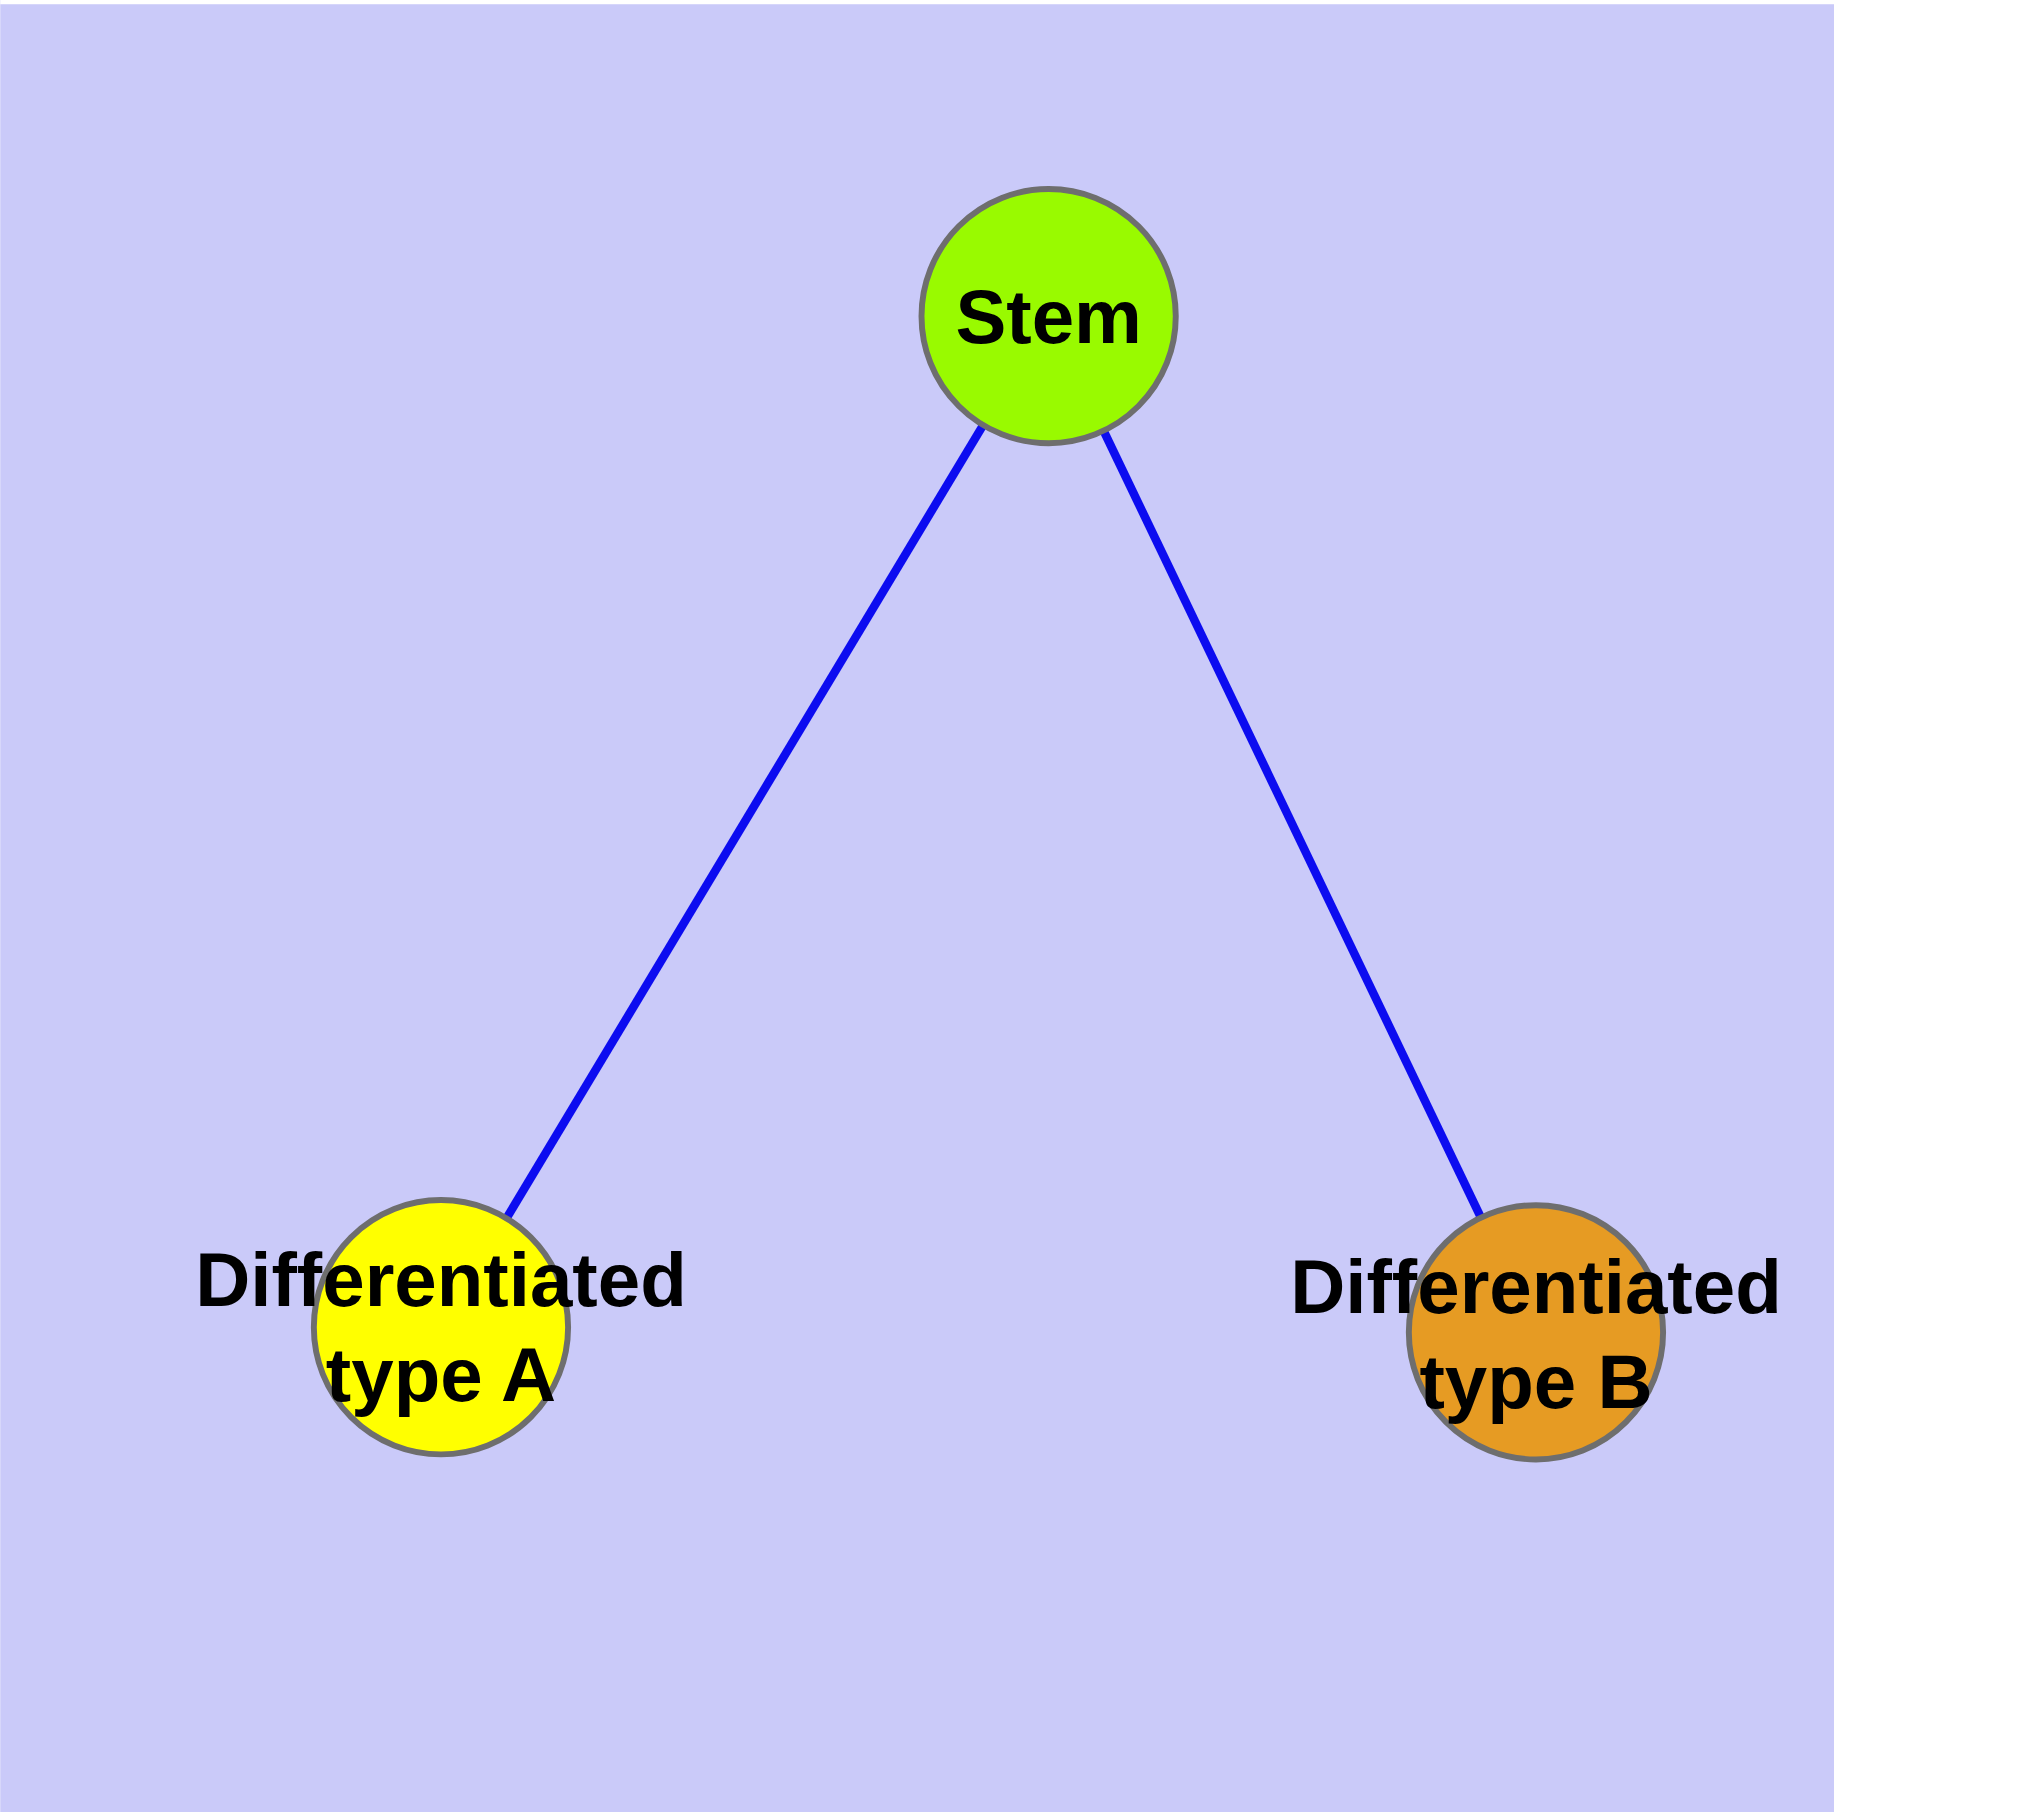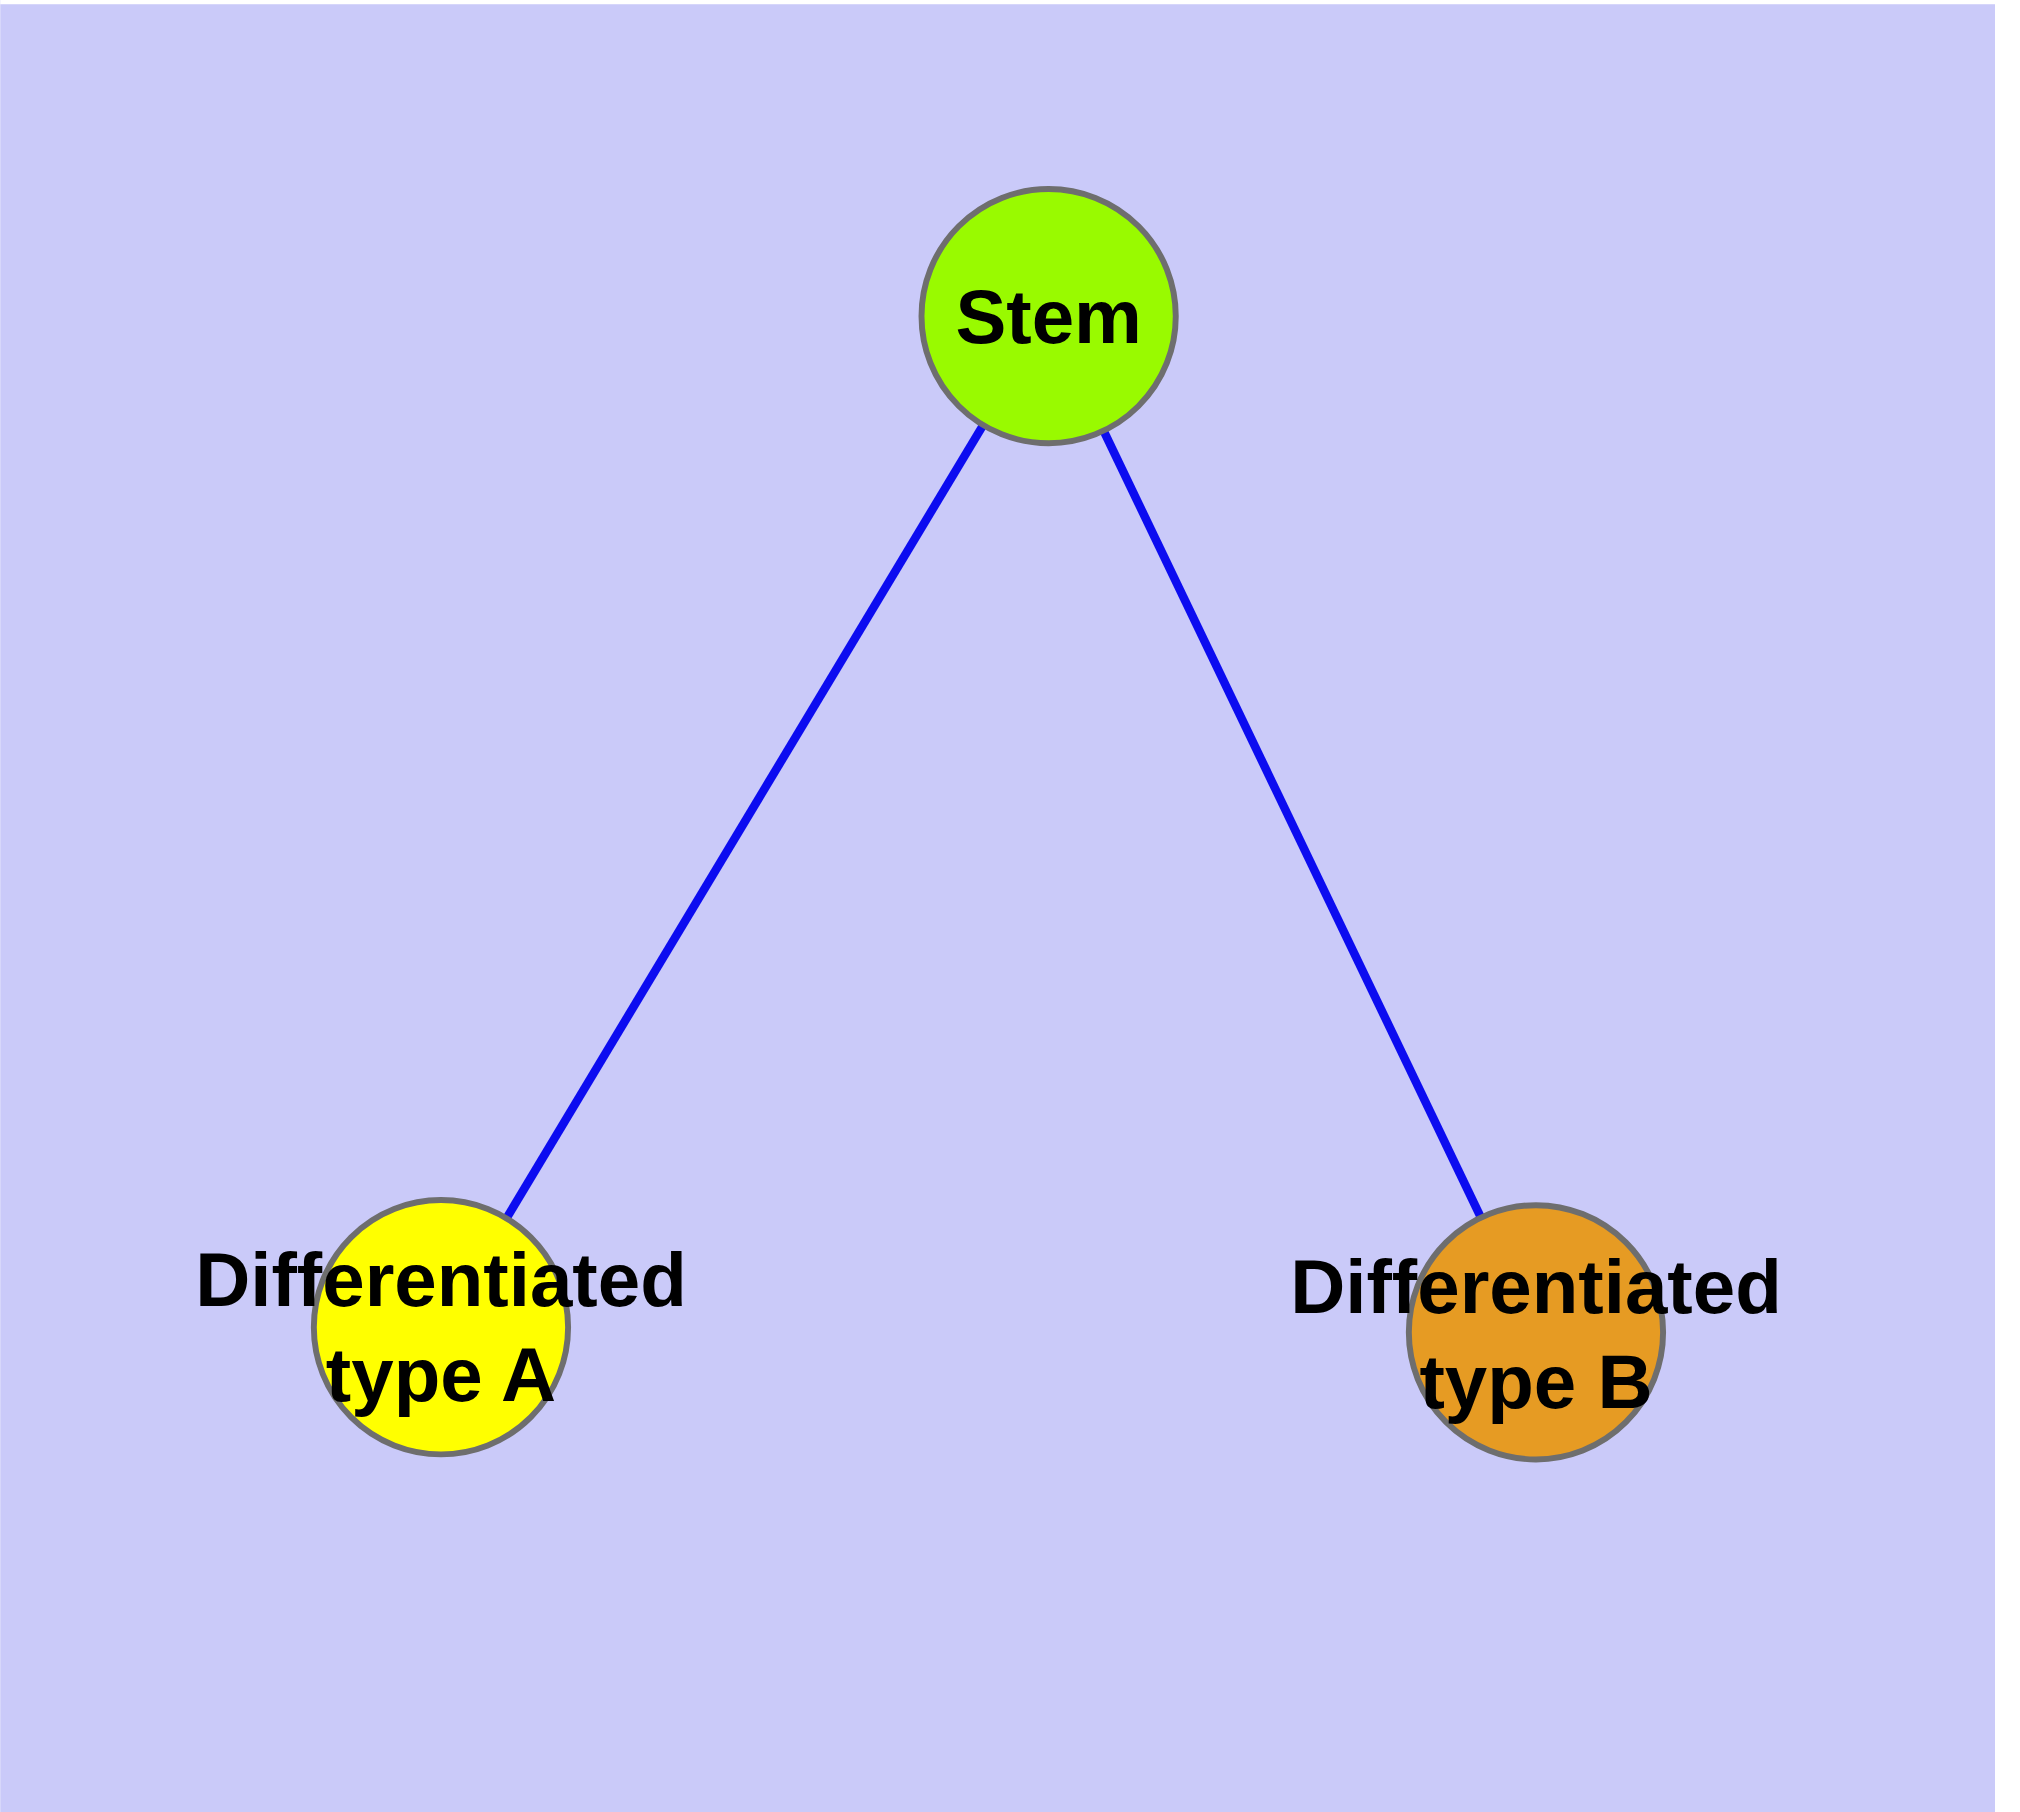--- a/index.html
+++ b/index.html
@@ -2,21 +2,21 @@
 <html style="font-size:13.6px"><head>
 <meta charset="utf-8">
 <style>
   html, body {
     margin: 0;
     padding: 0;
     background: #ffffff;
   }
   #stage {
     position: relative;
-    width: 1995px;
+    width: 1834px;
     height: 1812px;
     overflow: hidden;
     font-family: "Liberation Sans", sans-serif;
   }
   svg {
     display: block;
   }
   .node-label {
     font-family: "Liberation Sans", sans-serif;
     font-weight: bold;

